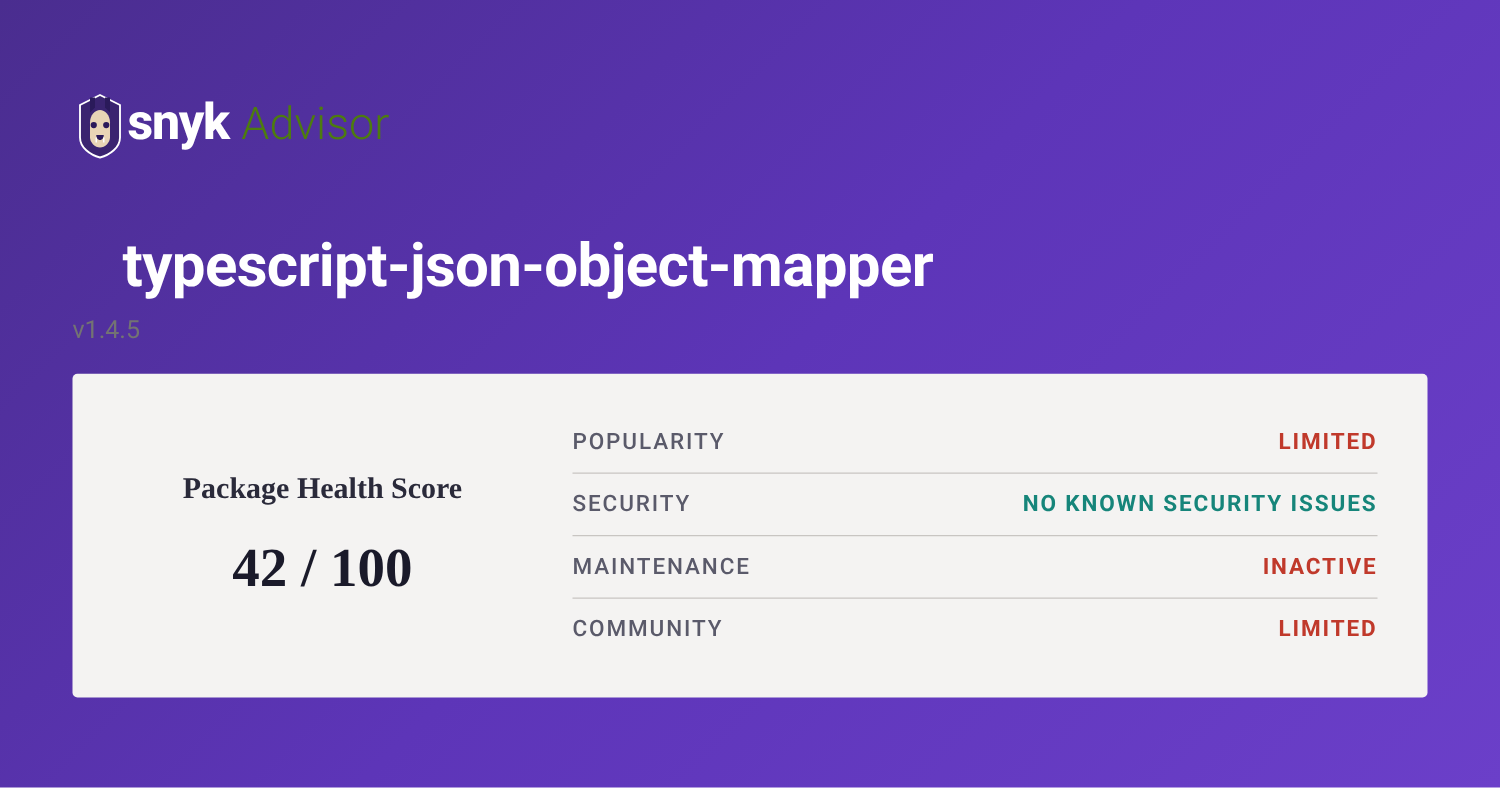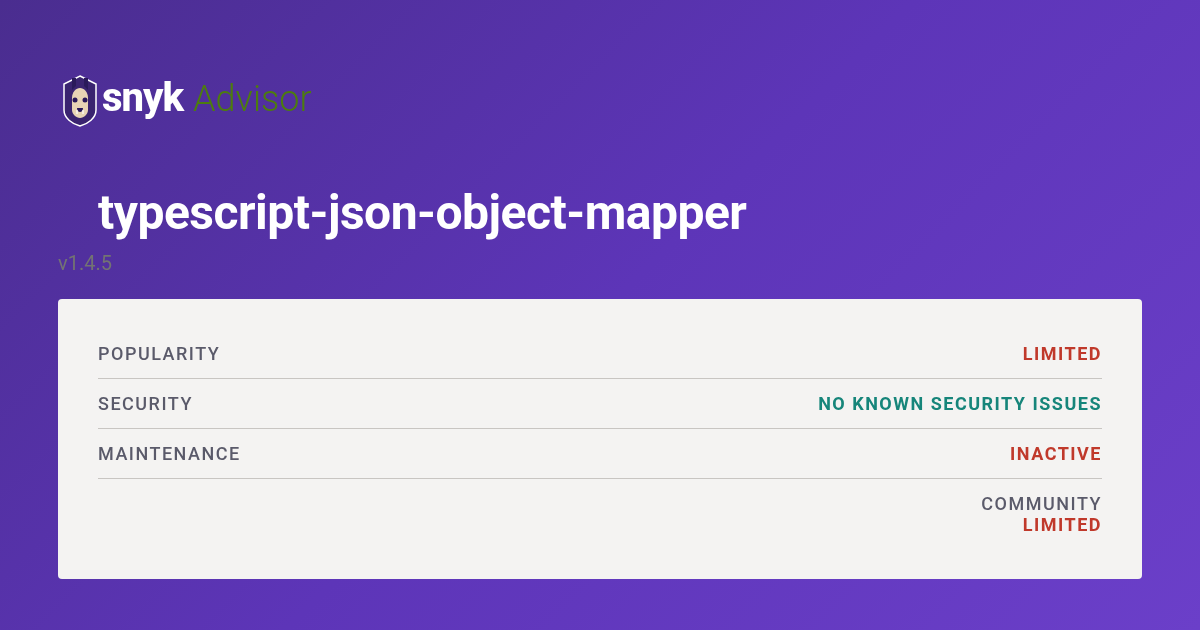--- a/index.html
+++ b/index.html
@@ -90,27 +90,26 @@
       color: #1a1a2a;
     }
     .metrics {
       flex: 1;
       display: flex;
       flex-direction: column;
     }
     .metric-row {
       display: flex;
       justify-content: space-between;
-      align-items: flex-end;
+      align-items: center;
       padding: 14px 0;
       border-bottom: 1px solid #c8c5c2;
     }
     .metric-row:last-child {
       border-bottom: none;
-      flex-direction: column;
     }
     .metric-label {
       font-size: 18px;
       font-weight: 500;
       letter-spacing: 1.5px;
       color: #5a5a6a;
       text-transform: uppercase;
     }
     .metric-value {
       font-size: 18px;
@@ -145,20 +144,24 @@
   <div class="brand">
     <span class="brand-name">snyk</span>
     <span class="brand-product">Advisor</span>
   </div>
 </div>
 
 <div class="package-name">typescript-json-object-mapper</div>
 <div class="package-version">v1.4.5</div>
 
 <div class="card">
+  <div class="score-section">
+    <div class="score-label">Package Health Score</div>
+    <div class="score-value">42 / 100</div>
+  </div>
   <div class="metrics">
     <div class="metric-row">
       <span class="metric-label">POPULARITY</span>
       <span class="metric-value status-negative">LIMITED</span>
     </div>
     <div class="metric-row">
       <span class="metric-label">SECURITY</span>
       <span class="metric-value status-positive">NO KNOWN SECURITY ISSUES</span>
     </div>
     <div class="metric-row">

